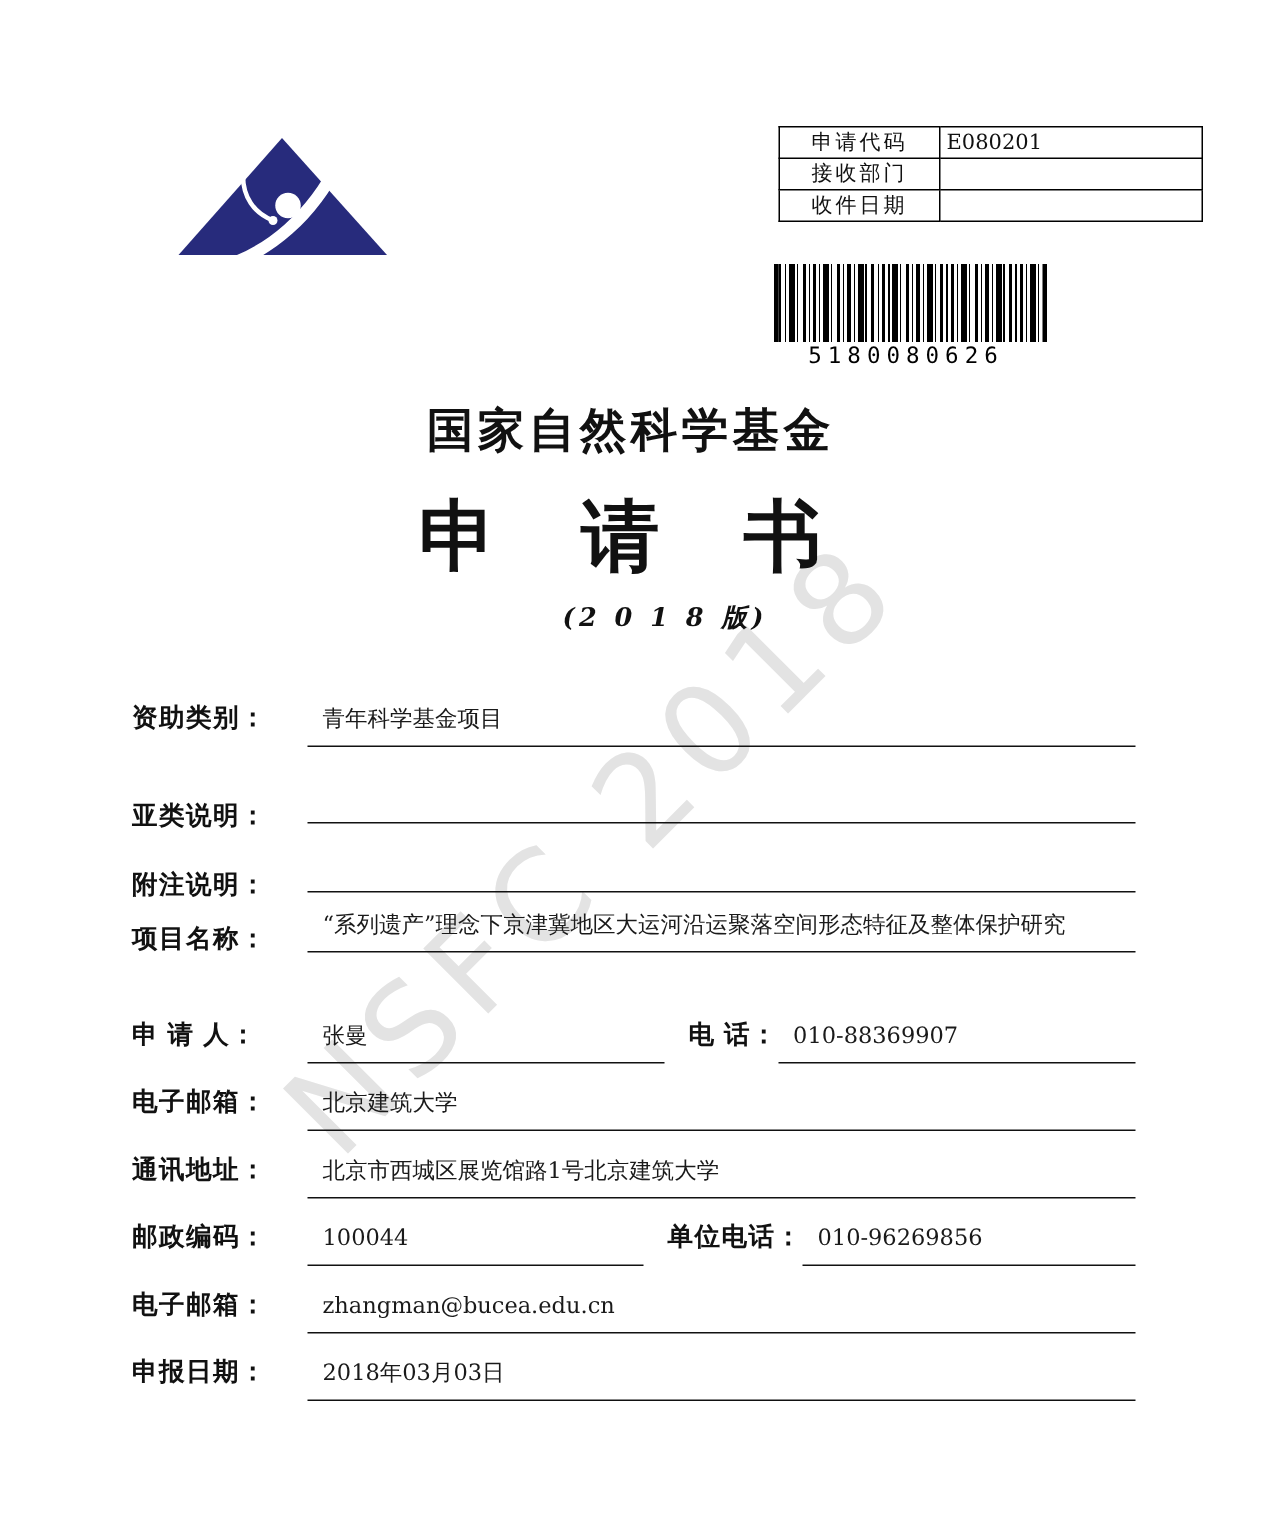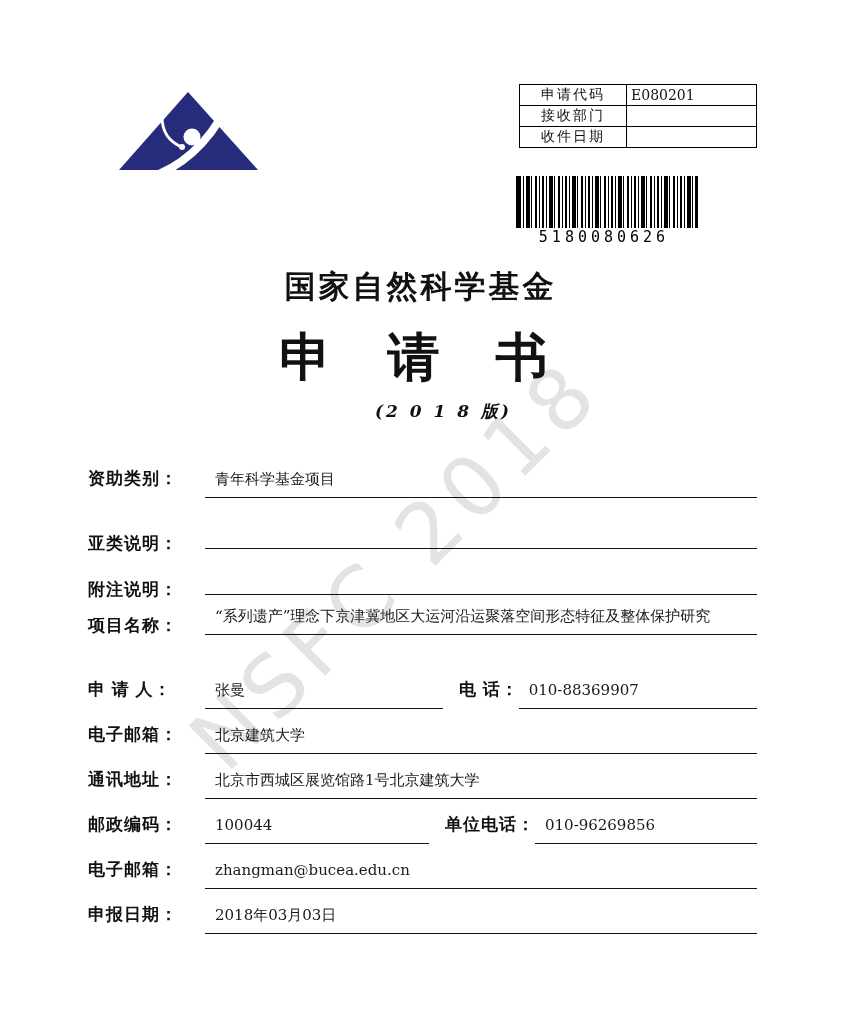--- a/index.html
+++ b/index.html
@@ -15,21 +15,21 @@
     transform:translate(-50%,-50%) rotate(-45deg);
     font-size:84px; letter-spacing:8px; white-space:nowrap;
     color:#e3e3e3; font-family:"DejaVu Sans",sans-serif;
   }
 
   
   .logo { position:absolute; left:112px; top:86px; width:150px; height:95px; z-index:1; }
 
   
   .info-table {
-    position:absolute; left:519px; top:84px; width:238px; z-index:1;
+    position:absolute; left:519px; top:84px; width:283px; z-index:1;
     border-collapse:collapse; font-family:"DejaVu Serif",serif; font-size:14px;
   }
   .info-table td { border:1.5px solid #000; height:20px; padding:0 4px; }
   .info-table td.lbl { width:98px; text-align:center; letter-spacing:2px; }
   .info-table td.val { font-family:"DejaVu Serif",serif; }
 
   
   .barcode-block { position:absolute; left:516px; top:176px; width:176px; z-index:1; text-align:center; }
   .barcode-bars {
     width:176px; height:52px; margin:0 auto;

